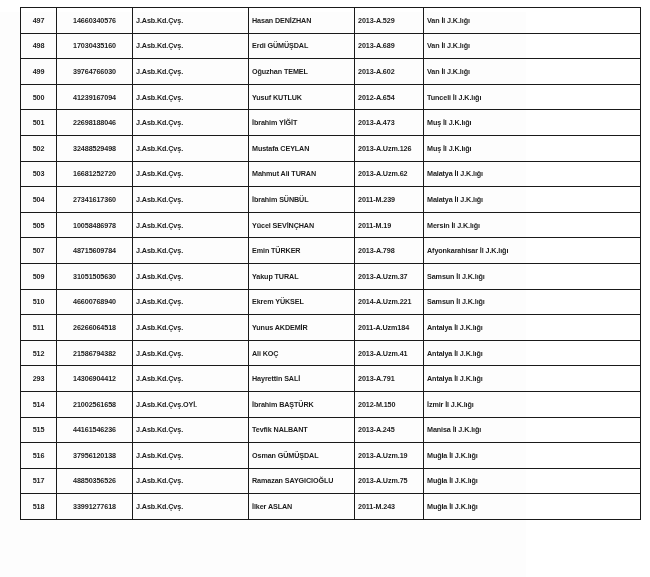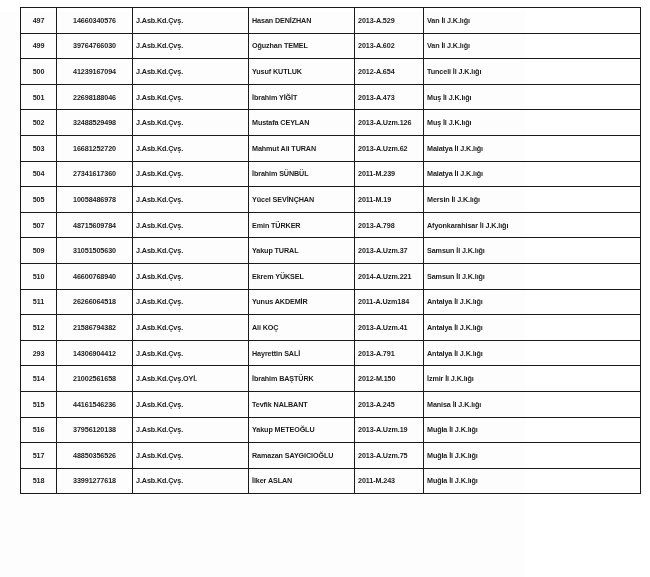--- a/index.html
+++ b/index.html
@@ -57,20 +57,28 @@
 
   <tr>
     <td class="c-no">497</td>
     <td class="c-id">14660340576</td>
     <td class="c-rank">J.Asb.Kd.Çvş.</td>
     <td class="c-name">Hasan DENİZHAN</td>
     <td class="c-sicil">2013-A.529</td>
     <td class="c-unit">Van İl J.K.lığı</td>
   </tr>
 
+  <tr>
+    <td class="c-no">498</td>
+    <td class="c-id">17030435160</td>
+    <td class="c-rank">J.Asb.Kd.Çvş.</td>
+    <td class="c-name">Erdi GÜMÜŞDAL</td>
+    <td class="c-sicil">2013-A.689</td>
+    <td class="c-unit">Van İl J.K.lığı</td>
+  </tr>
 
   <tr>
     <td class="c-no">499</td>
     <td class="c-id">39764766030</td>
     <td class="c-rank">J.Asb.Kd.Çvş.</td>
     <td class="c-name">Oğuzhan TEMEL</td>
     <td class="c-sicil">2013-A.602</td>
     <td class="c-unit">Van İl J.K.lığı</td>
   </tr>
 
@@ -199,21 +207,21 @@
     <td class="c-rank">J.Asb.Kd.Çvş.</td>
     <td class="c-name">Tevfik NALBANT</td>
     <td class="c-sicil">2013-A.245</td>
     <td class="c-unit">Manisa İl J.K.lığı</td>
   </tr>
 
   <tr>
     <td class="c-no">516</td>
     <td class="c-id">37956120138</td>
     <td class="c-rank">J.Asb.Kd.Çvş.</td>
-    <td class="c-name">Yakup METEOĞLU</td>
+    <td class="c-name">Osman GÜMÜŞDAL</td>
     <td class="c-sicil">2013-A.Uzm.19</td>
     <td class="c-unit">Muğla İl J.K.lığı</td>
   </tr>
 
   <tr>
     <td class="c-no">517</td>
     <td class="c-id">48850356526</td>
     <td class="c-rank">J.Asb.Kd.Çvş.</td>
     <td class="c-name">Ramazan SAYGICIOĞLU</td>
     <td class="c-sicil">2013-A.Uzm.75</td>

